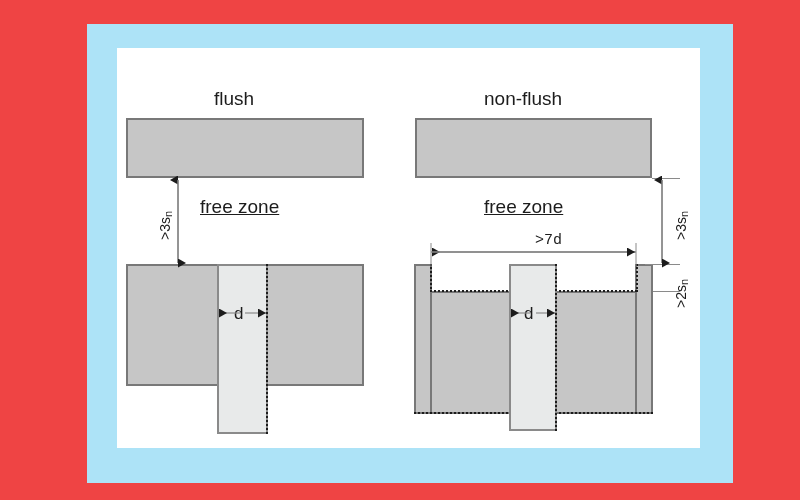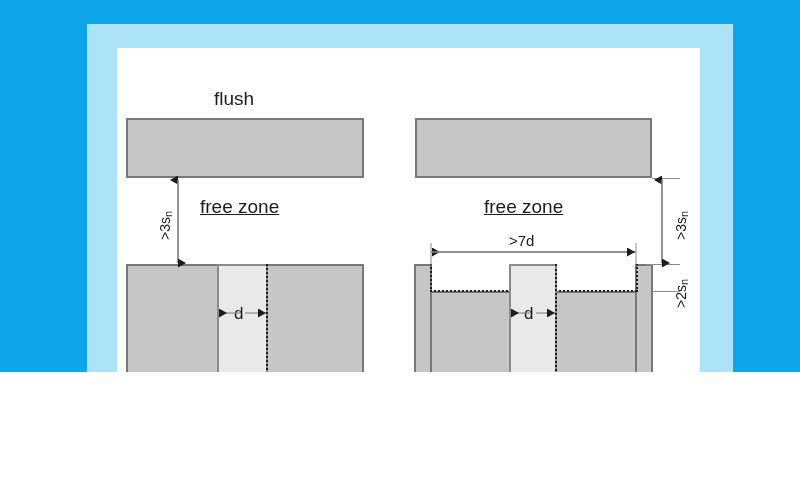--- a/index.html
+++ b/index.html
@@ -6,22 +6,22 @@
     margin: 0;
     padding: 0;
     background: #ffffff;
   }
   body {
     font-family: "Liberation Sans", sans-serif;
   }
   #canvas {
     position: relative;
     width: 800px;
-    height: 372px;
-    background: #0ea5e9;
+    height: 500px;
+    background: #ef4444;
     overflow: hidden;
   }
   
   .blue-frame {
     position: absolute;
     left: 87px;
     top: 24px;
     width: 646px;
     height: 459px;
     background: #ade3f7;
@@ -128,26 +128,27 @@
   <div class="vlabel" style="left:157px; top:240px;"><span>&gt;3s</span><span class="sub">n</span></div>
 
   <div class="block" style="left:126px; top:264px; width:93px; height:122px;"></div>
   <div class="block" style="left:266px; top:264px; width:98px; height:122px;"></div>
 
   <div class="lightcol" style="left:217px; top:264px; width:51px; height:170px;"></div>
   <div class="dotline-v" style="left:266px; top:264px; height:170px;"></div>
 
   <div class="dlabel" style="left:234px; top:304px;">d</div>
 
+  <div class="caption" style="left:484px; top:88px;">non-flush</div>
 
   <div class="block" style="left:415px; top:118px; width:237px; height:60px;"></div>
 
   <div class="freezone" style="left:484px; top:196px;">free zone</div>
 
-  <div class="hlabel" style="left:509px; top:232px;">&gt;7d</div>
+  <div class="hlabel" style="left:535px; top:232px;font-family:Liberation Mono, monospace;">&gt;7d</div>
 
   <div class="vlabel" style="left:673px; top:240px;"><span>&gt;3s</span><span class="sub">n</span></div>
 
   <div class="vlabel" style="left:673px; top:308px;"><span>&gt;2s</span><span class="sub">n</span></div>
 
   <div class="block" style="left:414px; top:264px; width:18px; height:150px;"></div>
   <div class="block" style="left:635px; top:264px; width:18px; height:150px;"></div>
   <div class="block" style="left:430px; top:291px; width:81px; height:123px;"></div>
   <div class="block" style="left:555px; top:291px; width:82px; height:123px;"></div>
 

